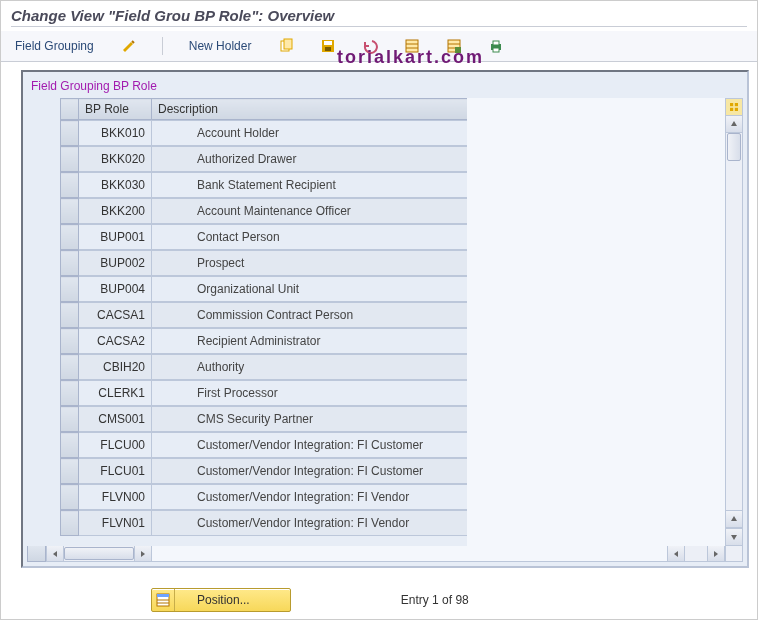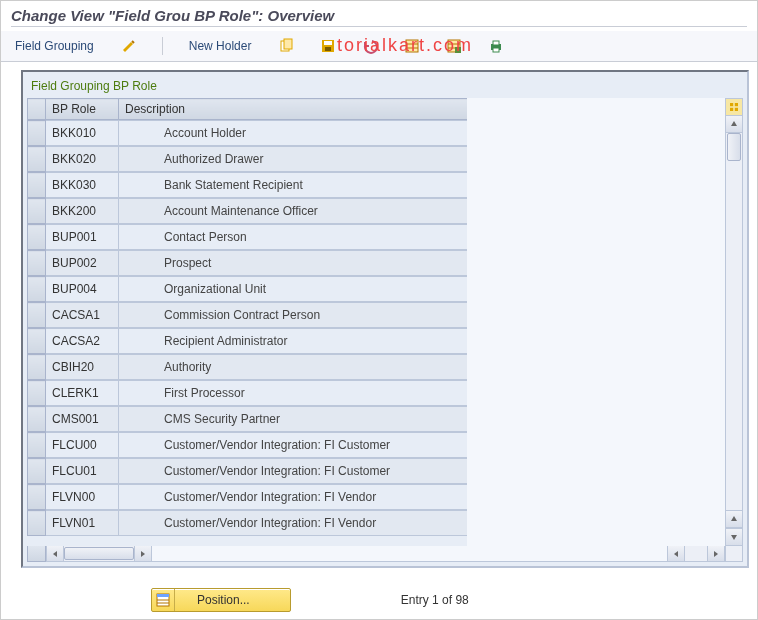--- a/index.html
+++ b/index.html
@@ -58,58 +58,59 @@
   }
   .separator {
     width: 1px;
     height: 18px;
     background: #c9cdd6;
     margin: 0 2px;
   }
   .watermark {
     position: absolute;
     left: 336px;
-    top: 4px;
+    top: 16px;
     font-size: 18px;
     letter-spacing: 2px;
-    color: #ef4444;
-    font-weight: 400;
+    color: #701a75;
+    font-weight: 700;
     pointer-events: none;
   }
 
   
   .pane {
     margin: 8px 8px 0 20px;
     border: 2px inset #b9c3d6;
     background: #e7edf6;
     height: 498px;
     box-sizing: border-box;
     padding: 4px;
     display: flex;
     flex-direction: column;
   }
   .pane-title {
     padding: 3px 4px;
-    color: #4d7c0f;
+    color: #a21caf;
   }
   .table-wrap {
     flex: 1 1 auto;
     display: flex;
     flex-direction: column;
     margin-top: 2px;
   }
   .table-area {
     flex: 1 1 auto;
     display: flex;
     position: relative;
     overflow: hidden;
   }
   table {
     border-collapse: collapse;
     width: 100%;
+    margin-left: 33px;
   }
   thead th {
     background: linear-gradient(to bottom, #e0e6ef, #cfd7e3);
     border: 1px solid #a9b4cc;
     text-align: left;
     padding: 3px 6px;
     font-weight: normal;
     color: #333;
   }
   thead th.sel-col, tbody td.sel-cell {
@@ -282,21 +283,21 @@
   .left-table{
     width: 440px;
     display:flex;
     flex-direction:column;
   }
   .left-table tbody { display:block; }
   .left-table thead, .left-table tbody tr { display:table; width:100%; table-layout:fixed; }
   .left-table thead th:nth-child(1){ width:17px; }
   .left-table thead th:nth-child(2){ width:60px; }
   .left-table tbody td:nth-child(1){ width:17px; }
-  .left-table tbody td:nth-child(2){ width:60px; }
+  .left-table tbody td:nth-child(2){ width:60px;text-align:right; }
 
 </style>
 </head>
 <body>
 
 <div class="window">
 
   <div class="title-bar">
     <div class="title">Change View "Field Grou BP Role": Overview</div>
     <div class="divider"></div>

